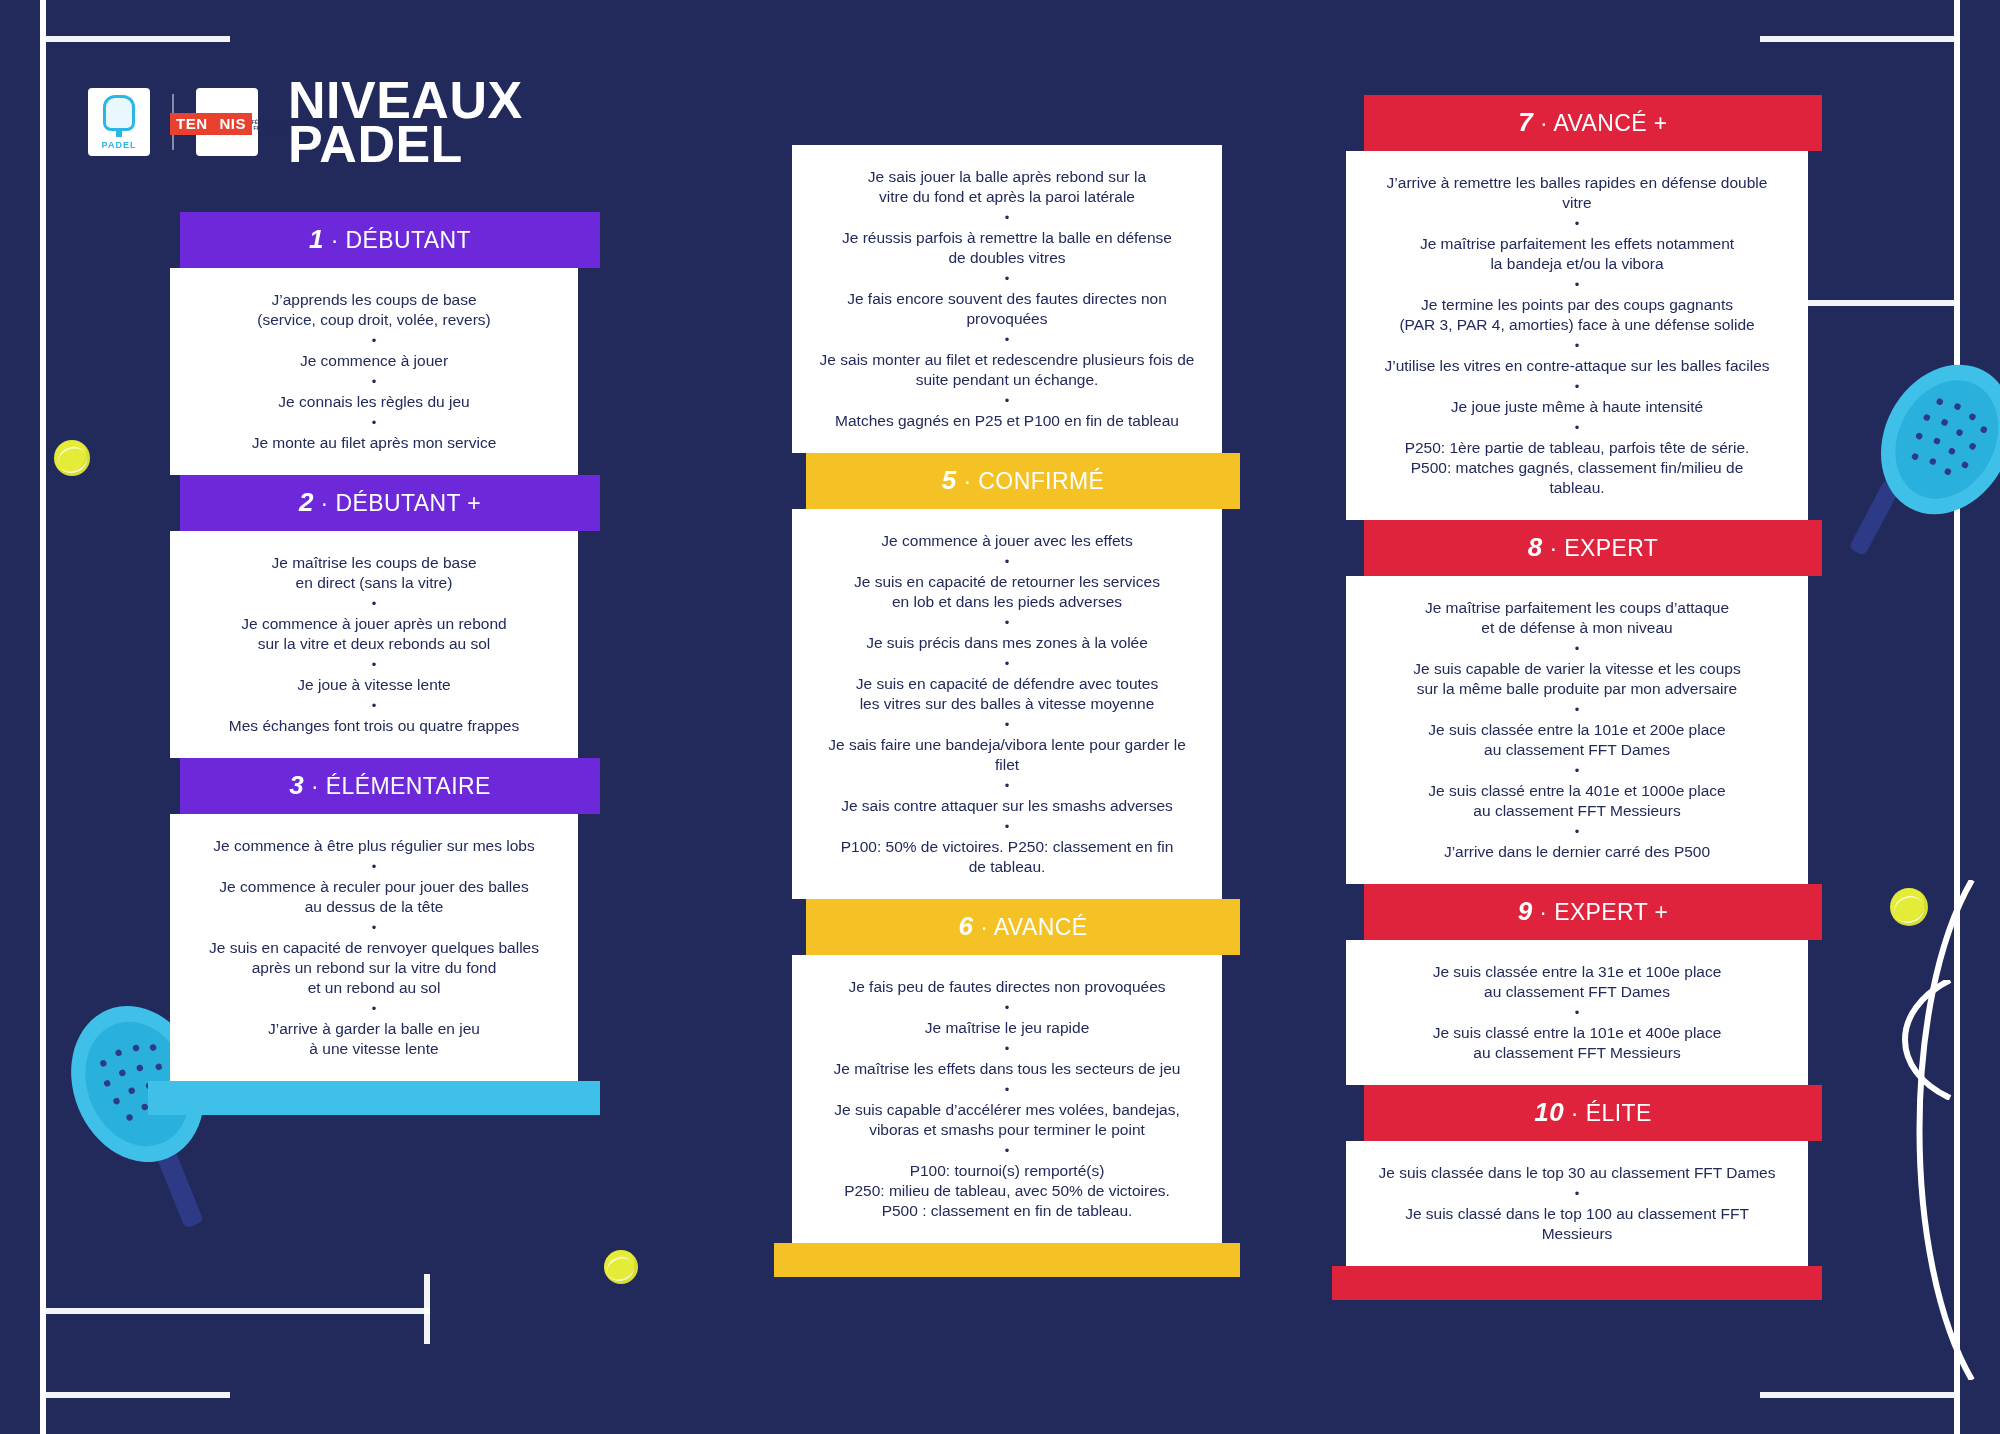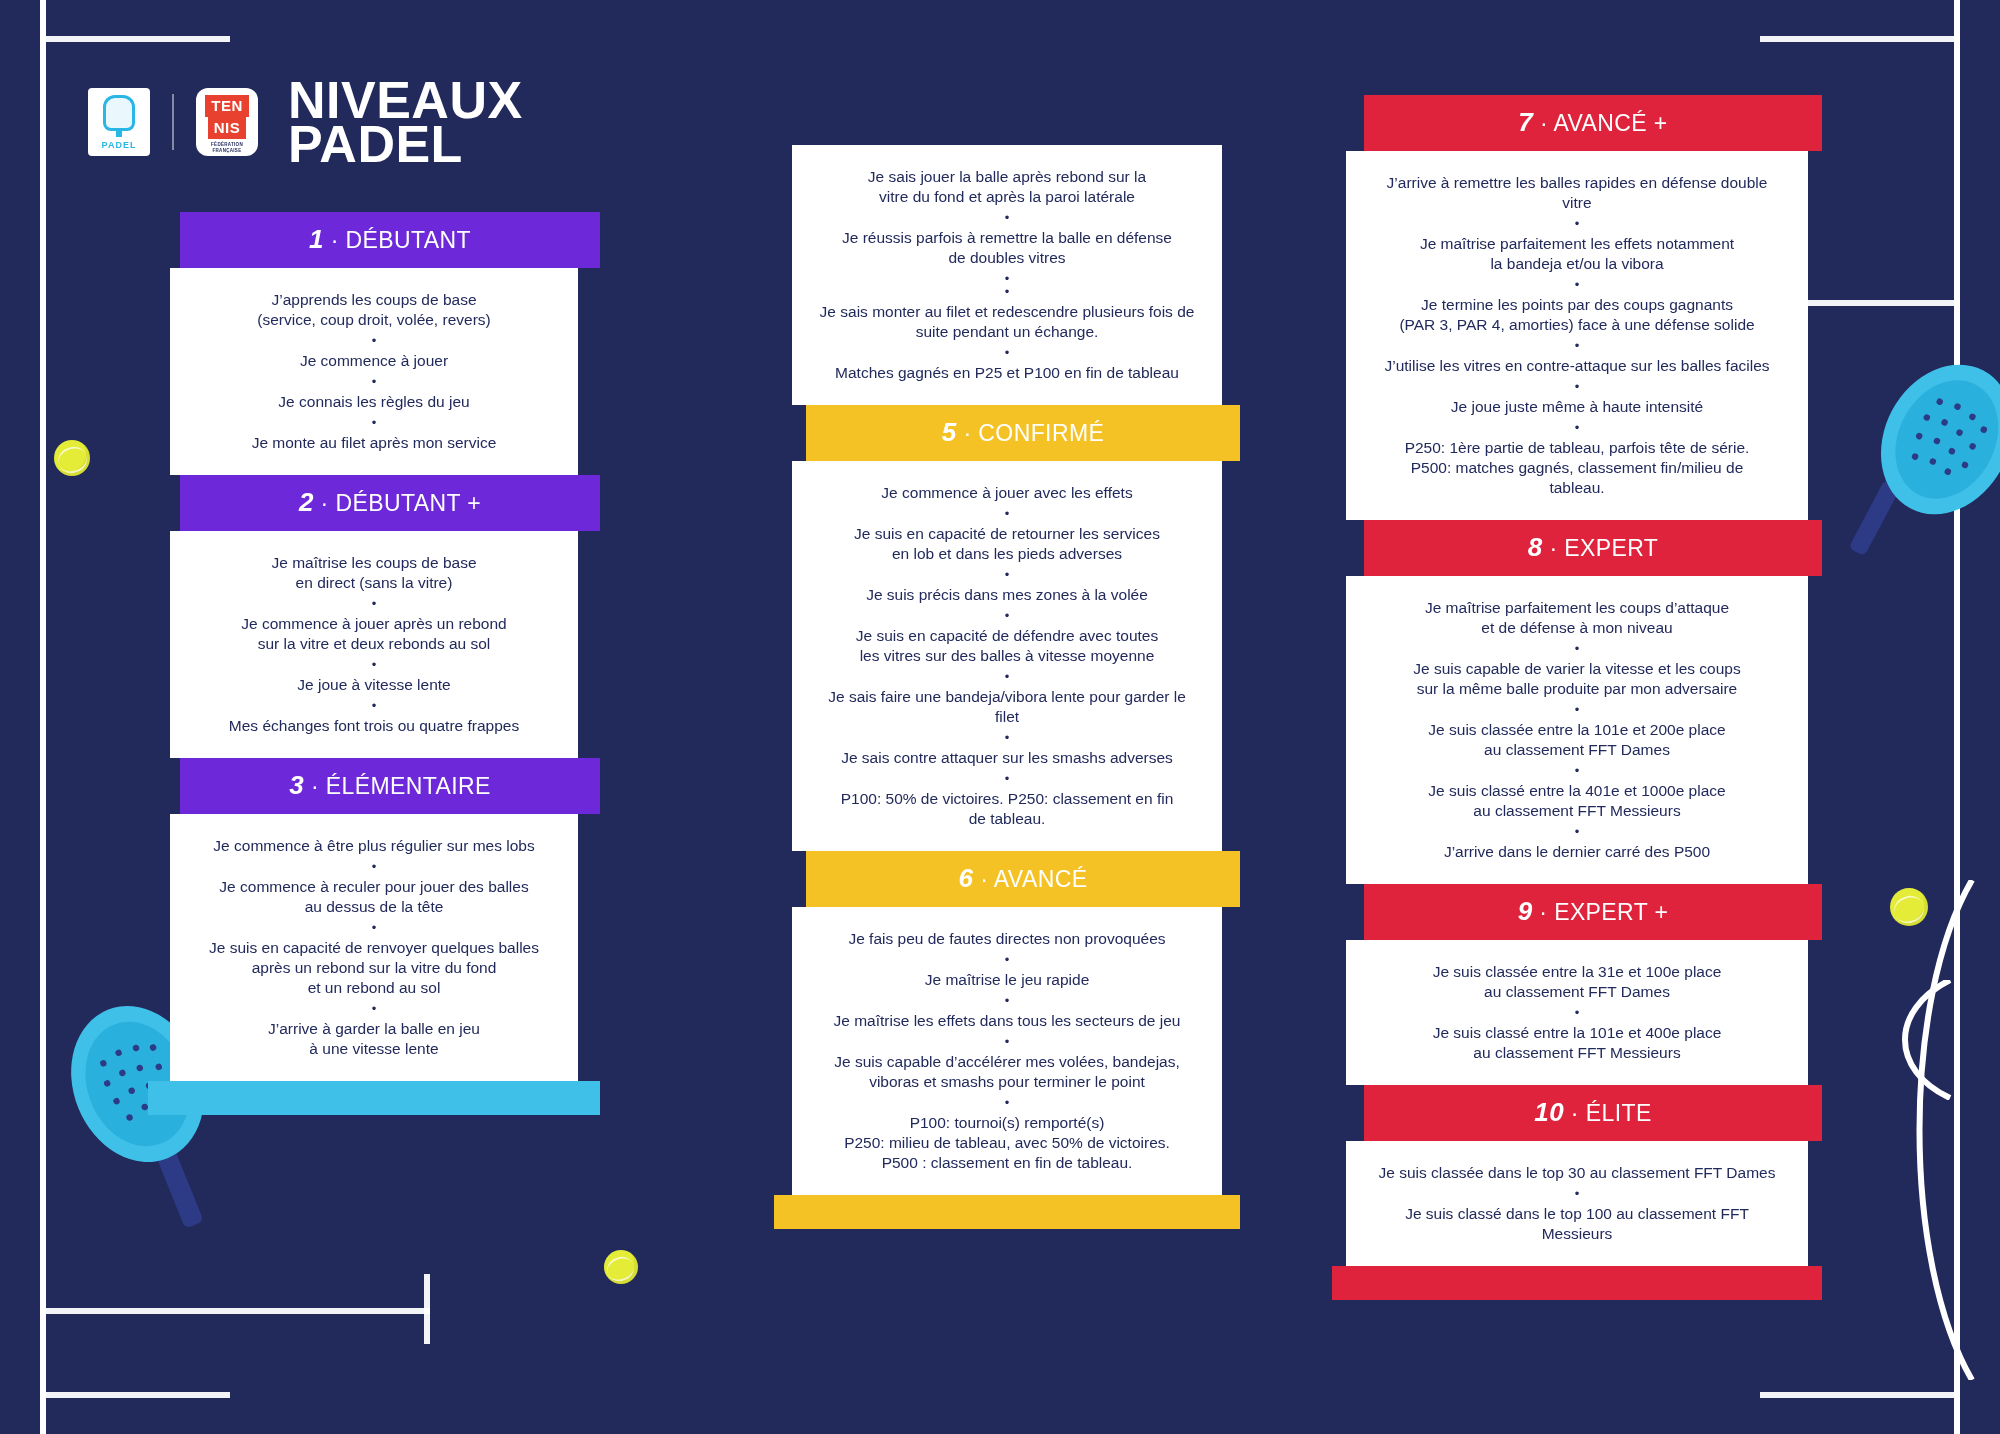--- a/index.html
+++ b/index.html
@@ -98,23 +98,22 @@
     letter-spacing: 1px;
     margin-top: 6px;
   }
   .logo-sep {
     width: 2px; height: 56px;
     background: rgba(255,255,255,0.45);
   }
   .logo-tennis {
     width: 62px; height: 68px;
     background: #ffffff;
-    border-radius: 12px;
+    border-radius: 4px;
     display: flex;
-    flex-direction: column;
     align-items: center;
     justify-content: center;
     padding-top: 4px;
     box-sizing: border-box;
   }
   .logo-tennis .lt-box {
     background: #e8412f;
     color: #ffffff;
     font-size: 15px;
     font-weight: bold;
@@ -334,20 +333,21 @@
       <div class="tail tail-blue"></div>
     </div>
   </div>
 <div class="col col2" id="col2">
     <div class="level-block">
       <div class="level-body inset-2">
         <div class="item">Je sais jouer la balle après rebond sur la<br>vitre du fond et après la paroi latérale</div>
         <div class="dot">•</div>
         <div class="item">Je réussis parfois à remettre la balle en défense<br>de doubles vitres</div>
         <div class="dot">•</div>
+        <div class="item">Je fais encore souvent des fautes directes non provoquées</div>
         <div class="dot">•</div>
         <div class="item">Je sais monter au filet et redescendre plusieurs fois de<br>suite pendant un échange.</div>
         <div class="dot">•</div>
         <div class="item">Matches gagnés en P25 et P100 en fin de tableau</div>
       </div>
     </div>
     <div class="level-block">
       <div class="level-head head-yellow"><span class="num">5</span><span class="sep"> · </span><span class="nm">CONFIRMÉ</span></div>
       <div class="level-body inset-2">
         <div class="item">Je commence à jouer avec les effets</div>

